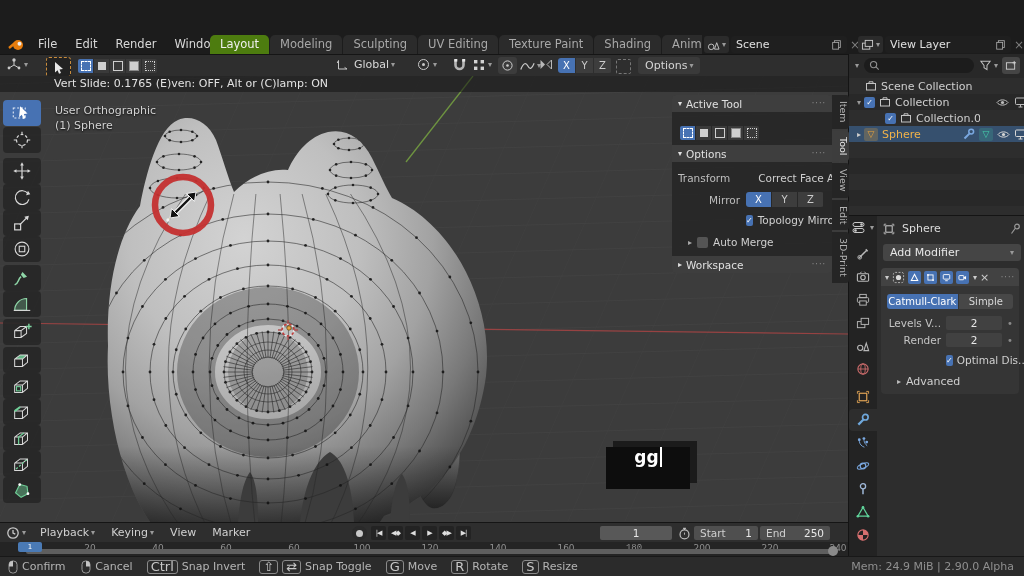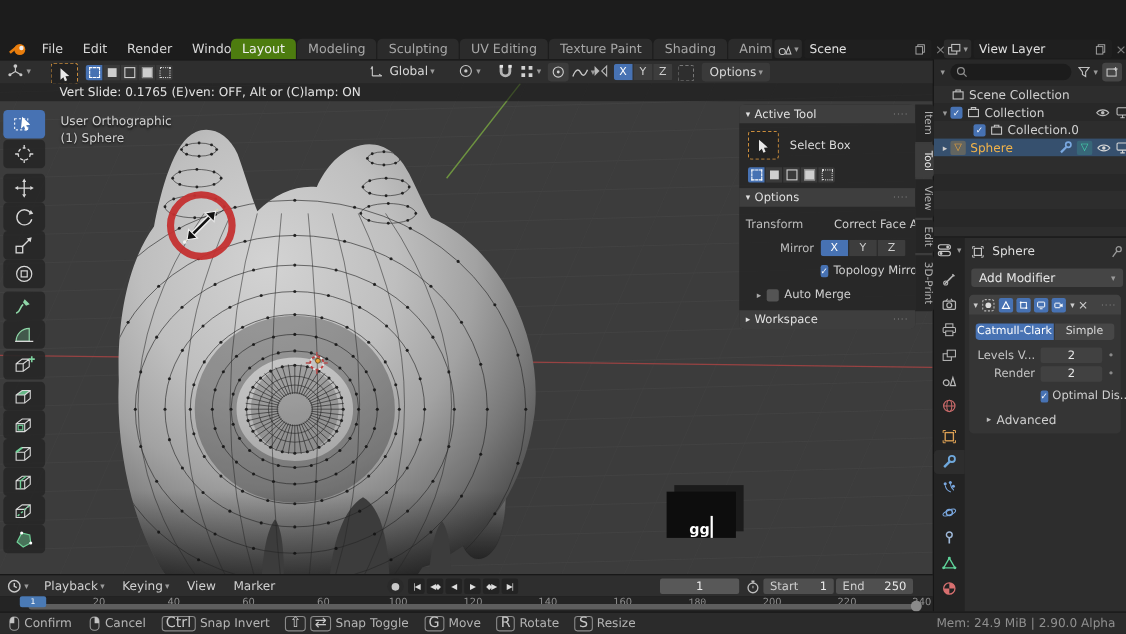--- a/index.html
+++ b/index.html
@@ -68,22 +68,22 @@
   .tpb{width:15px;height:14px;background:#232323;border-radius:2px;color:#dedede;font-size:7px;
        display:flex;align-items:center;justify-content:center;letter-spacing:-1px}
   .ruler{left:0;top:542px;width:848px;height:14px;background:#242424}
   .ruler-num{position:absolute;top:1px;transform:translateX(-50%);font-size:9px;color:#8f8f8f}
   
   .status{left:0;top:556px;width:1024px;height:20px;background:#2b2b2b;border-top:1px solid #181818;
           box-sizing:border-box;display:flex;align-items:center;padding-left:8px;color:#b4b4b4;font-size:11px}
   .kbd{border:1px solid #8a8a8a;border-radius:3px;font-size:13px;color:#c8c8c8;padding:0 3px;height:12px;
        line-height:12px;margin:0 4px 0 14px}
   .micon{margin:0 4px 0 0;display:inline-flex}
-  .ggbox{left:606px;top:447px;width:63px;height:42px;background:#0d0d0d;z-index:5;display:flex;align-items:flex-end;
-         justify-content:center;box-shadow:7px -6px 0 0 #1b1b1b;color:#fff;font-size:13px;font-weight:bold}
+  .ggbox{left:606px;top:447px;width:84px;height:42px;background:#0d0d0d;z-index:5;display:flex;align-items:flex-start;
+         justify-content:center;box-shadow:7px -6px 0 0 #1b1b1b;color:#fff;font-size:17px;font-weight:bold}
   .caret{display:inline-block;width:2px;height:20px;background:#fff;margin-left:1px}
 </style>
 </head>
 <body>
 
 <div class="abs topbar">
   <div class="abs row" style="left:6px;top:35px">
     <span style="margin:0 4px 0 2px">
       <svg width="17" height="15" viewBox="0 0 17 15">
           <circle cx="10" cy="8" r="5" fill="#e87d0d"></circle>
@@ -759,28 +759,20 @@
   </div>
 </div>
 
 <div class="abs npanel">
   <div class="phead">
     <span style="font-size:8px;margin-right:4px">▾</span>
     <span>Active Tool</span>
     <span class="pdots">····</span>
   </div>
   <div style="padding:7px 8px 5px">
-    <div class="row">
-      <span style="width:26px;height:24px;background:#222;border:1px dashed #c98c3c;border-radius:3px;display:inline-flex;align-items:center;justify-content:center">
-        <svg width="12" height="13" viewBox="0 0 12 13">
-            <path d="M2 1 L10 8 L6.5 8.4 L8 12 L6 12.8 L4.6 9.2 L2 11.4 Z" fill="#e8e8e8"></path>
-          </svg>
-      </span>
-      <span style="margin-left:10px;color:#dcdcdc">Select Box</span>
-    </div>
     <div class="row" style="margin-top:7px;gap:1px">
       <span style="width:15px;height:14px;background:#4772b3;border-radius:2px 0 0 2px;display:inline-flex;align-items:center;justify-content:center">
           <span style="width:8px;height:8px;border:1px dashed #fff"></span>
         </span>
       <span style="width:15px;height:14px;background:#3a3a3a;display:inline-flex;align-items:center;justify-content:center">
           <span style="width:8px;height:8px;background:#cfcfcf"></span>
         </span>
       <span style="width:15px;height:14px;background:#3a3a3a;display:inline-flex;align-items:center;justify-content:center">
           <span style="width:8px;height:8px;border:1px solid #cfcfcf"></span>
         </span>

